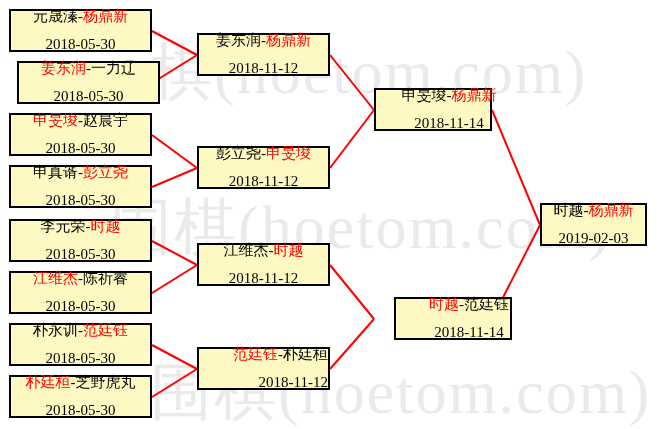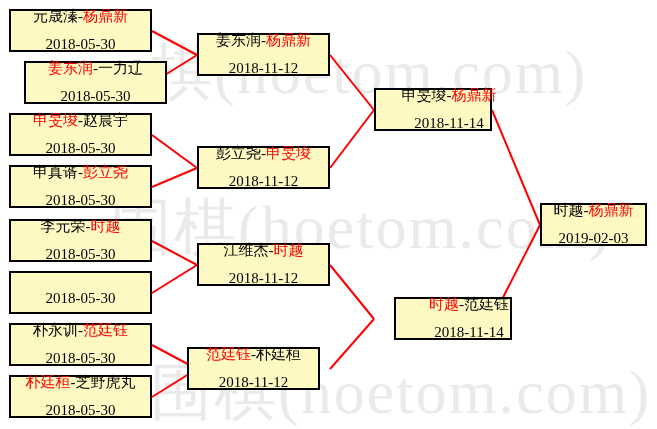--- a/index.html
+++ b/index.html
@@ -100,37 +100,38 @@
       <line x1="330" y1="369" x2="374" y2="319" stroke="#ff0000" stroke-width="2"></line>
       <line x1="492" y1="110" x2="540" y2="225" stroke="#ff0000" stroke-width="2"></line>
       <line x1="492" y1="319" x2="540" y2="225" stroke="#ff0000" stroke-width="2"></line>
     </svg>
 
   <div id="boxes-layer">
       <div class="match-box r1" style="left: 9px; top: 9px;">
         <div class="players"><span class="">元晟溱</span><span class="sep">-</span><span class="win">杨鼎新</span></div>
         <div class="date">2018-05-30</div>
       </div>
-      <div class="match-box r1" style="left: 24px; top: 61px;">
+      <div class="match-box r1" style="left: 17px; top: 61px;">
         <div class="players"><span class="win">姜东润</span><span class="sep">-</span><span class="">一力辽</span></div>
         <div class="date">2018-05-30</div>
       </div>
       <div class="match-box r1" style="left: 9px; top: 113px;">
         <div class="players"><span class="win">申旻埈</span><span class="sep">-</span><span class="">赵晨宇</span></div>
         <div class="date">2018-05-30</div>
       </div>
       <div class="match-box r1" style="left: 9px; top: 165px;">
         <div class="players"><span class="">申真谞</span><span class="sep">-</span><span class="win">彭立尧</span></div>
         <div class="date">2018-05-30</div>
       </div>
       <div class="match-box r1" style="left: 9px; top: 219px;">
         <div class="players"><span class="">李元荣</span><span class="sep">-</span><span class="win">时越</span></div>
         <div class="date">2018-05-30</div>
       </div>
       <div class="match-box r1" style="left: 9px; top: 271px;">
+        <div class="players"><span class="win">江维杰</span><span class="sep">-</span><span class="">陈祈睿</span></div>
         <div class="date">2018-05-30</div>
       </div>
       <div class="match-box r1" style="left: 9px; top: 323px;">
         <div class="players"><span class="">朴永训</span><span class="sep">-</span><span class="win">范廷钰</span></div>
         <div class="date">2018-05-30</div>
       </div>
       <div class="match-box r1" style="left: 9px; top: 375px;">
         <div class="players"><span class="win">朴廷桓</span><span class="sep">-</span><span class="">芝野虎丸</span></div>
         <div class="date">2018-05-30</div>
       </div>
@@ -139,21 +140,21 @@
         <div class="date">2018-11-12</div>
       </div>
       <div class="match-box r2" style="left: 197px; top: 146px;">
         <div class="players"><span class="">彭立尧</span><span class="sep">-</span><span class="win">申旻埈</span></div>
         <div class="date">2018-11-12</div>
       </div>
       <div class="match-box r2" style="left: 197px; top: 243px;">
         <div class="players"><span class="">江维杰</span><span class="sep">-</span><span class="win">时越</span></div>
         <div class="date">2018-11-12</div>
       </div>
-      <div class="match-box r2" style="left: 187px; top: 347px;">
+      <div class="match-box r2" style="left: 197px; top: 347px; align-items: flex-end;">
         <div class="players"><span class="win">范廷钰</span><span class="sep">-</span><span class="">朴廷桓</span></div>
         <div class="date">2018-11-12</div>
       </div>
       <div class="match-box r3" style="left: 374px; top: 88px;">
         <div class="players"><span class="">申旻埈</span><span class="sep">-</span><span class="win">杨鼎新</span></div>
         <div class="date">2018-11-14</div>
       </div>
       <div class="match-box r3" style="left: 394px; top: 297px;">
         <div class="players"><span class="win">时越</span><span class="sep">-</span><span class="">范廷钰</span></div>
         <div class="date">2018-11-14</div>

